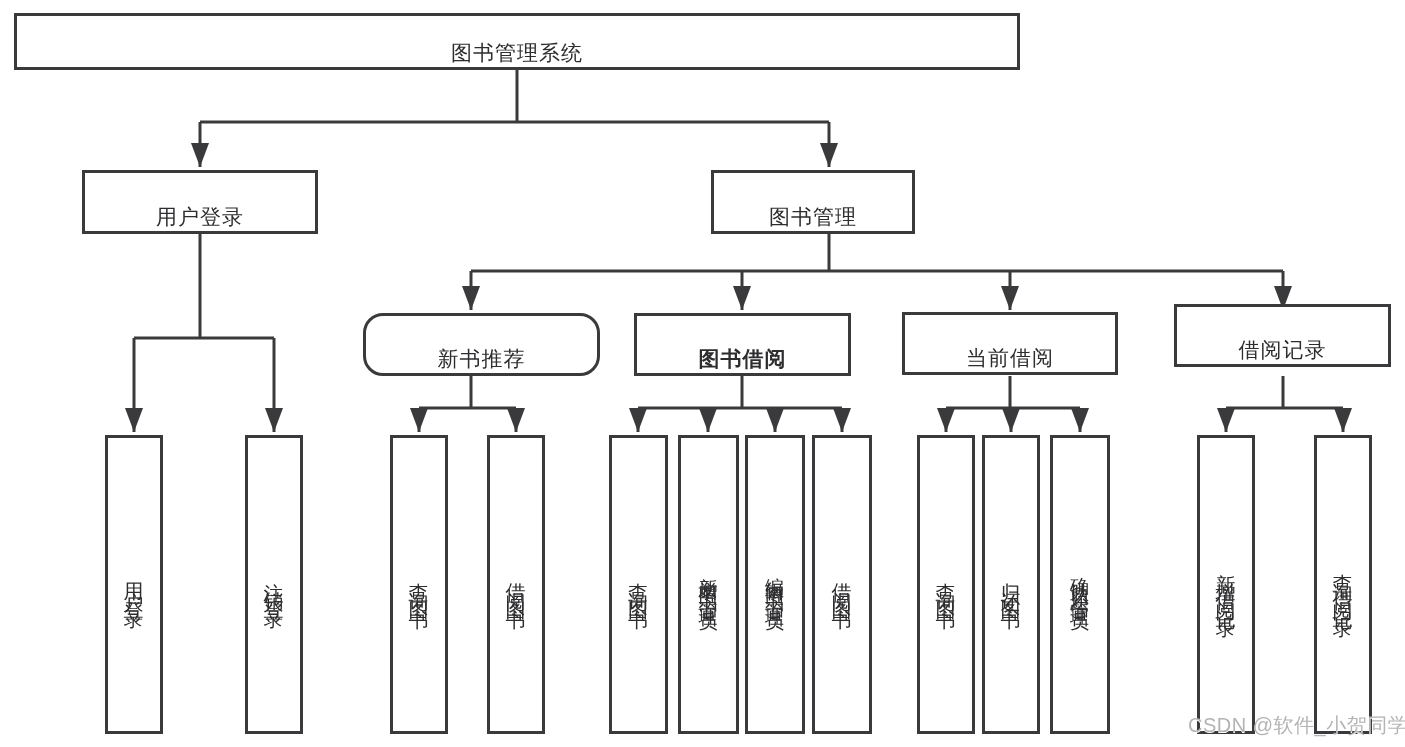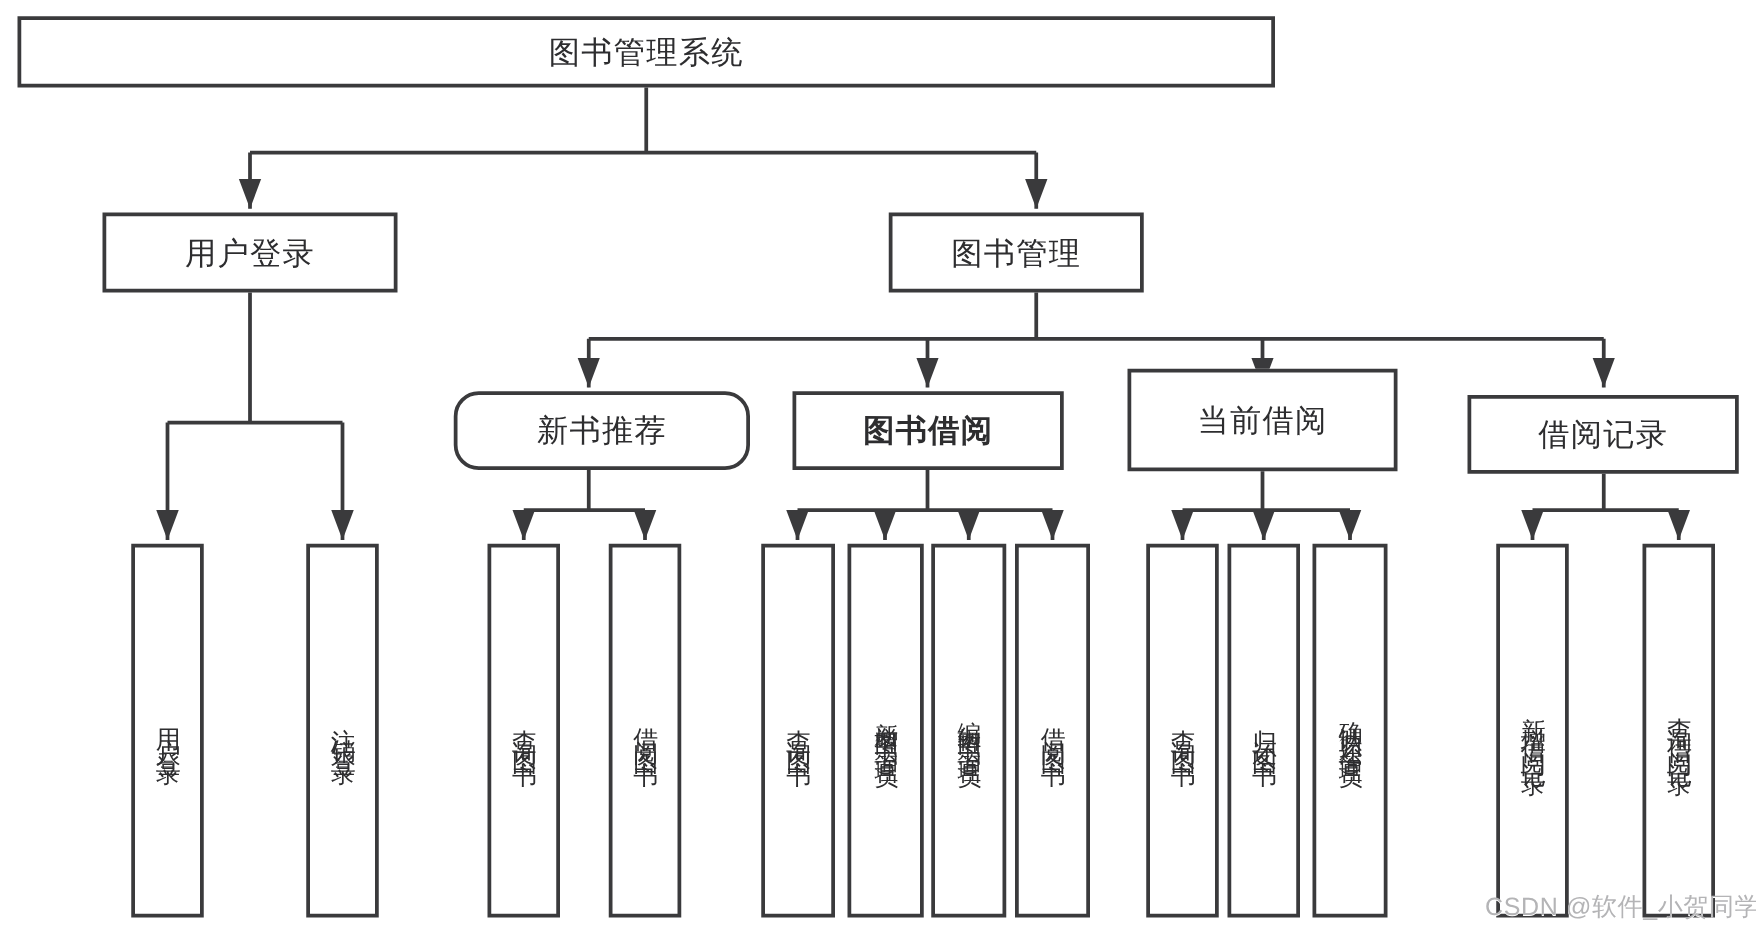--- a/index.html
+++ b/index.html
@@ -22,24 +22,24 @@
     position:absolute;
     left:0;top:0;
     width:1405px;height:747px;
     pointer-events:none;
   }
   .node{
     position:absolute;
     background:#fff;
     border:3px solid var(--line);
     display:flex;
-    align-items:center;
+    align-items:flex-end;
     justify-content:center;
     color:var(--text);
-    font-size:25px;
+    font-size:21px;
     letter-spacing:1px;
     z-index:2;
   }
   .vnode{
     position:absolute;
     background:#fff;
     border:3px solid var(--line);
     display:flex;
     align-items:center;
     justify-content:center;
@@ -124,24 +124,24 @@
   <div class="node" style="left:711px;top:170px;width:204px;height:64px;">
     <span>图书管理</span>
   </div>
 
   <div class="node" style="left:363px;top:313px;width:237px;height:63px;border-radius:20px;">
     <span>新书推荐</span>
   </div>
   <div class="node" style="left:634px;top:313px;width:217px;height:63px;font-weight:bold;">
     <span>图书借阅</span>
   </div>
-  <div class="node" style="left:902px;top:295px;width:216px;height:82px;">
+  <div class="node" style="left:902px;top:312px;width:216px;height:63px;">
     <span>当前借阅</span>
   </div>
-  <div class="node" style="left:1174px;top:316px;width:217px;height:63px;">
+  <div class="node" style="left:1174px;top:304px;width:217px;height:63px;">
     <span>借阅记录</span>
   </div>
 
   <div class="vnode" style="left:105px;top:435px;width:58px;height:299px;">
     <span class="vtext">用户登录</span>
   </div>
   <div class="vnode" style="left:245px;top:435px;width:58px;height:299px;">
     <span class="vtext">注销登录</span>
   </div>
 

